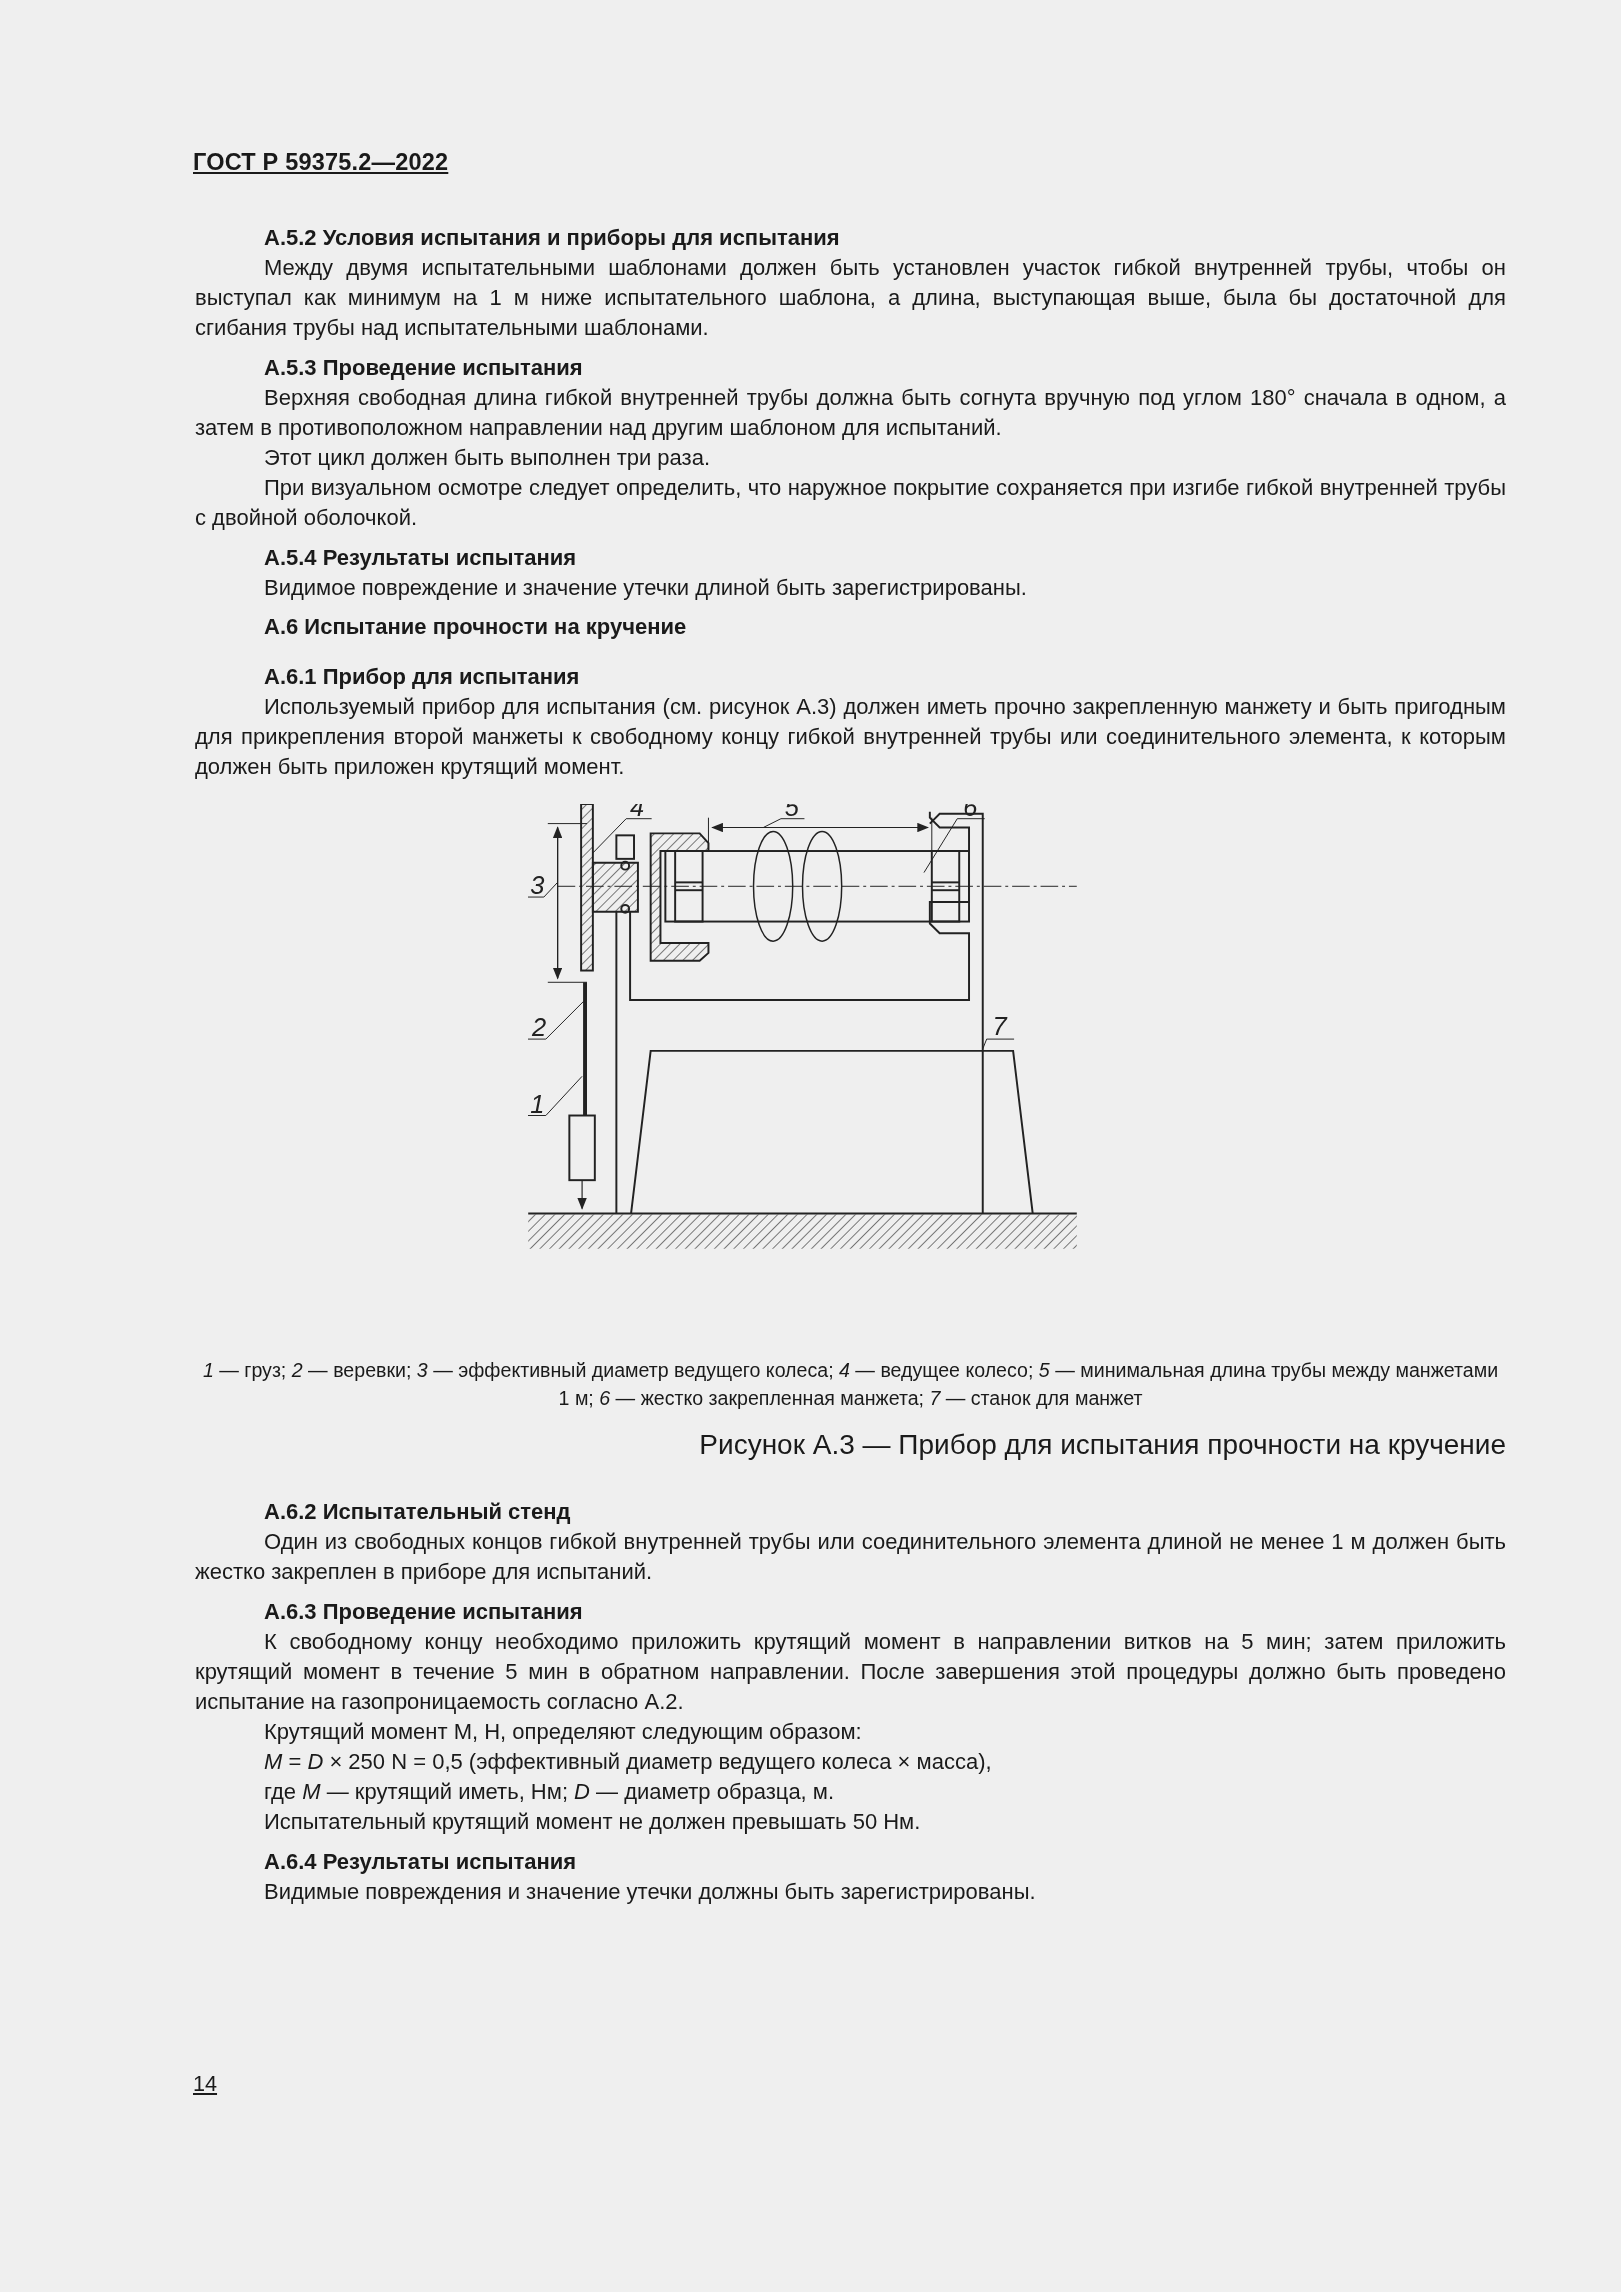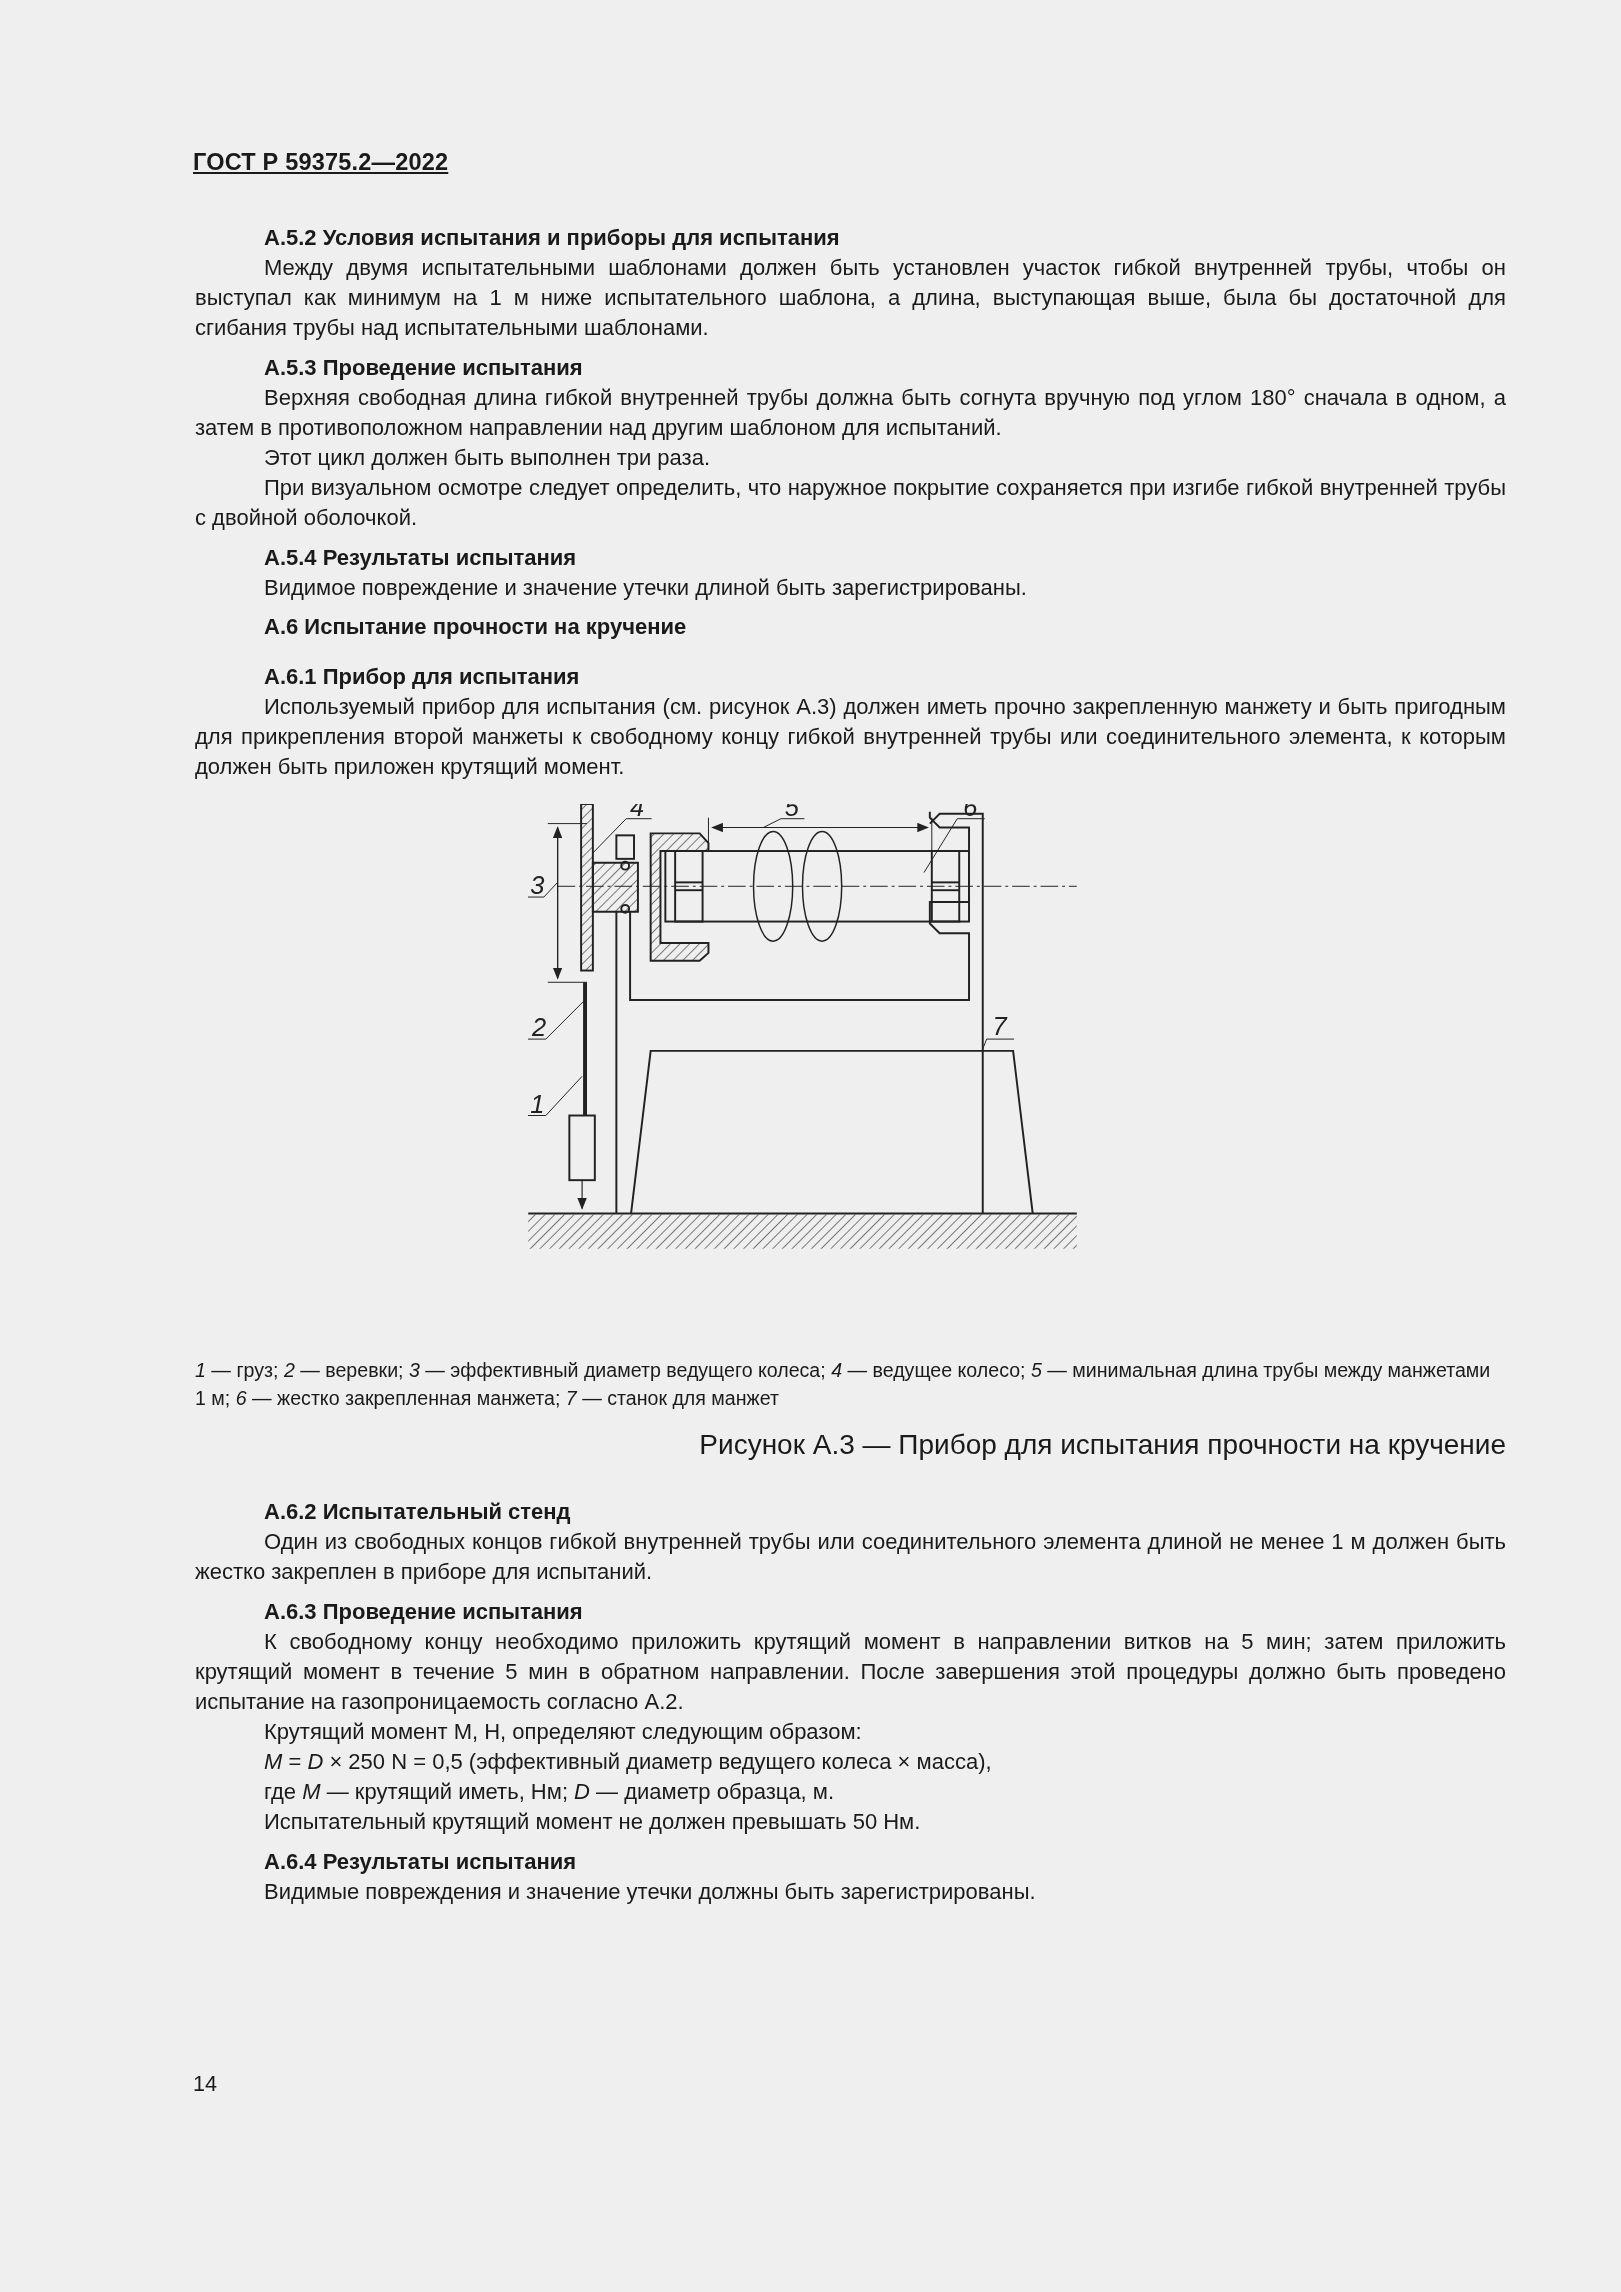--- a/index.html
+++ b/index.html
@@ -16,24 +16,24 @@
     position: absolute; left: 179px; top: 223px; width: 1311px;
     font-size: 22px; line-height: 30px; margin-left: 16px;
   }
   .h { font-weight: bold; text-indent: 69px; margin: 0; }
   .p { text-indent: 69px; margin: 0; text-align: justify; text-align-last: left; }
   .gap-s { height: 9.8px; }
   .gap-m { height: 19.6px; }
   .gap-l { height: 37px; }
   .figure { position: relative; height: 549px; margin-top: 21.6px; }
   .figure svg { position: absolute; left: 333px; top: 0; }
-  .legend { font-size: 19.6px; line-height: 28px; margin-top: 3.9px; }
+  .legend { text-align: center; font-size: 19.6px; line-height: 28px; margin-top: 3.9px; }
   .caption { text-align: right; font-size: 28px; margin-top: 17.6px; }
   .i { font-style: italic; }
-  .page-number { position: absolute; left: 193px; top: 2071px; font-size: 21.6px; }
+  .page-number { position: absolute; left: 193px; top: 2071px; font-size: 21.6px; text-decoration: underline; }
 </style>
 </head>
 <body>
 
 <div class="page-header">ГОСТ Р 59375.2—2022</div>
 
 <div class="content">
   <p class="h">А.5.2 Условия испытания и приборы для испытания</p>
   <p class="p">Между двумя испытательными шаблонами должен быть установлен участок гибкой внутренней трубы, чтобы он выступал как минимум на 1 м ниже испытательного шаблона, а длина, выступающая выше, была бы достаточной для сгибания трубы над испытательными шаблонами.</p>
   <div class="gap-s"></div>

